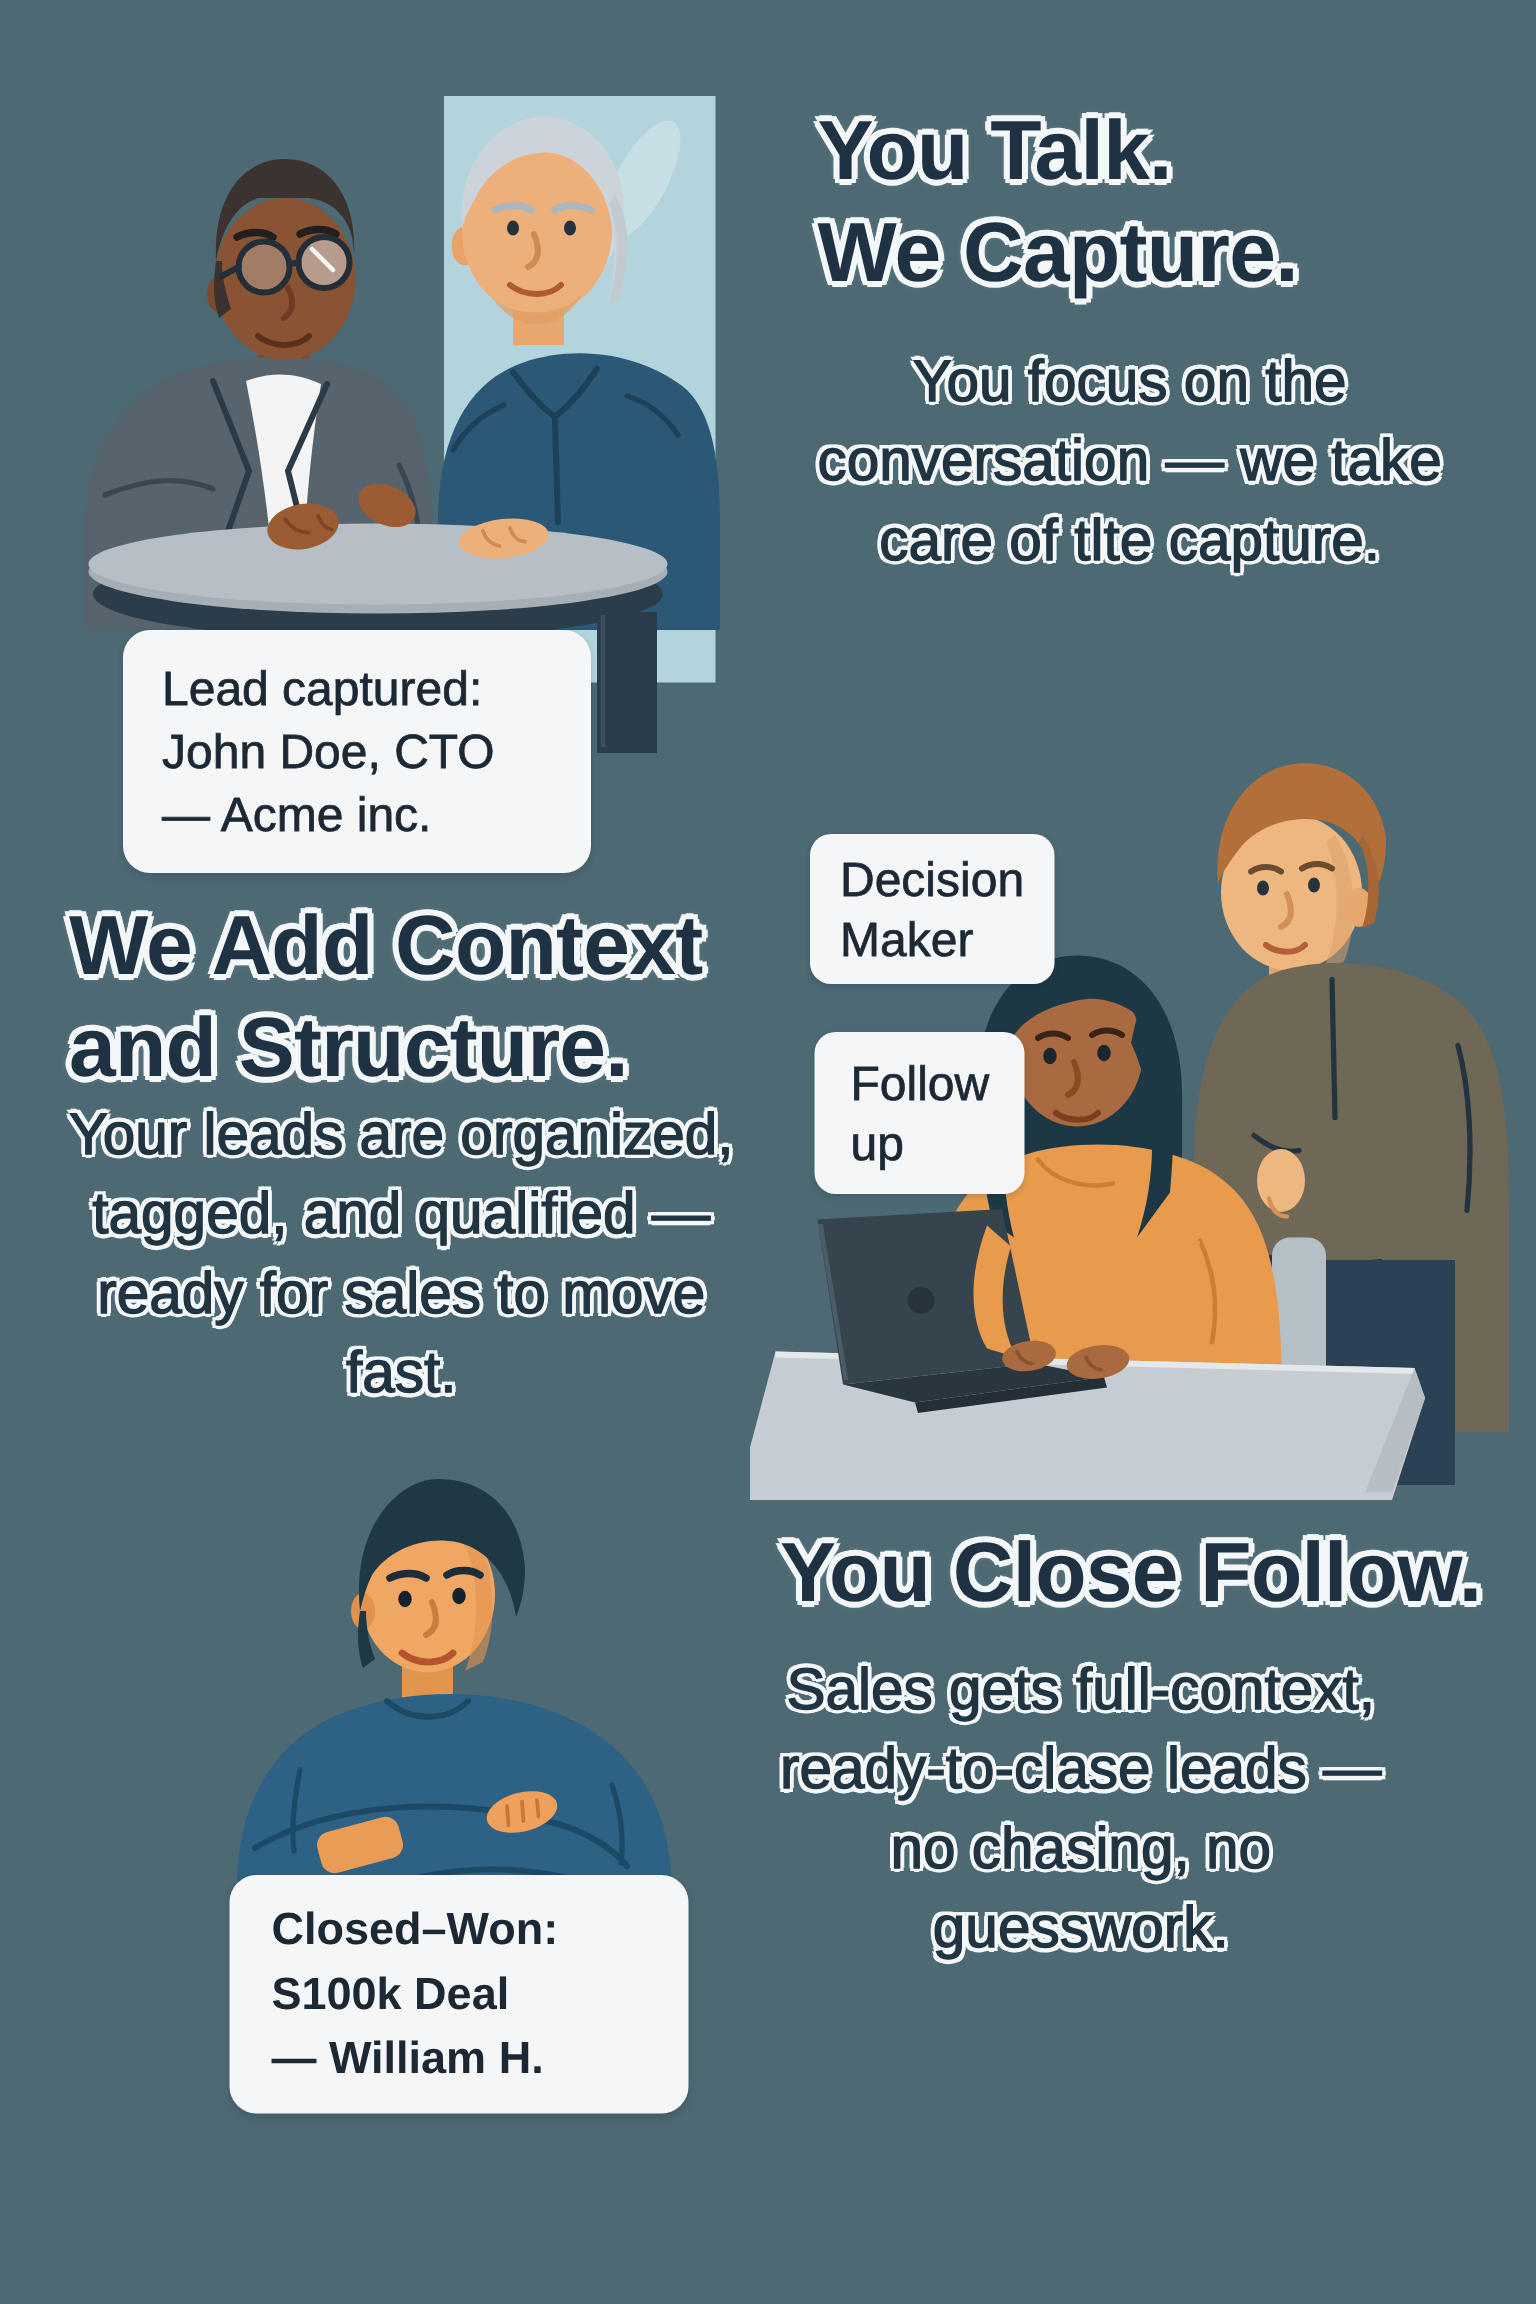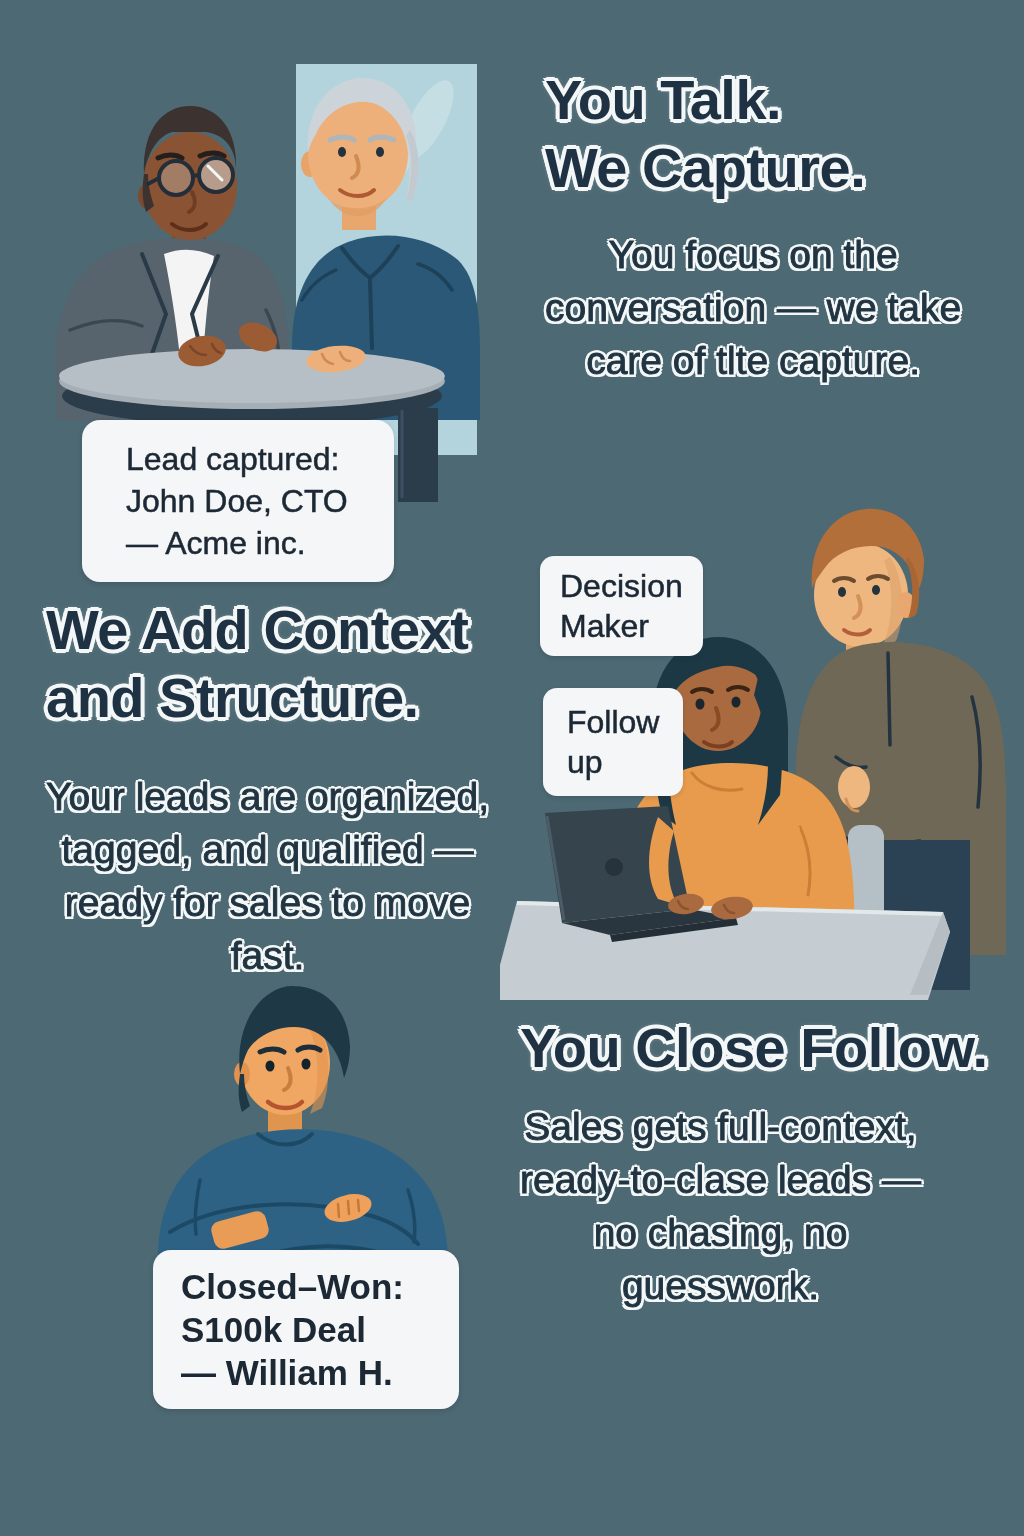--- a/index.html
+++ b/index.html
@@ -44,47 +44,47 @@
     position:absolute;
     background:#f4f6f7;
     border-radius:18px;
     color:#1c2834;
     box-shadow:0 2px 5px rgba(20,35,45,.18);
     box-sizing:border-box;
     white-space:nowrap;
   }
   .card-lead{
     left:82px;top:420px;width:312px;
-    padding:18px 44px;
+    padding:18px 26px;
     font-size:32px;line-height:42px;font-weight:400;border-radius:18px;
     -webkit-text-stroke:0.5px currentColor;
   }
   .card-closed{
     left:153px;top:1250px;width:306px;
     padding:15px 28px;
-    font-size:35px;line-height:43px;font-weight:700;
+    font-size:30px;line-height:43px;font-weight:700;
   }
   .tag{
     position:absolute;
     background:#f4f6f7;
     border-radius:14px;
     color:#1c2834;
     box-shadow:0 2px 4px rgba(20,35,45,.15);
     padding:10px 20px;
     font-size:32px;line-height:40px;font-weight:400;
     -webkit-text-stroke:0.5px currentColor;
     white-space:nowrap;
   }
   .tag-decision{left:540px;top:556px;}
   .tag-follow{left:543px;top:688px;padding:14px 24px;}
 
   .heading-talk{left:545px;top:66px;}
   .body-talk{left:545px;top:228px;}
   .heading-context{left:46px;top:596px;}
-  .body-context{left:46px;top:770px;}
+  .body-context{left:46px;top:730px;}
   .heading-close{left:520px;top:1014px;}
   .body-close{left:520px;top:1100px;}
 
   .illu-meeting{left:40px;top:48px;}
   .illu-working{left:500px;top:495px;}
   .illu-closed{left:140px;top:958px;}
 </style>
 </head>
 <body>
 

